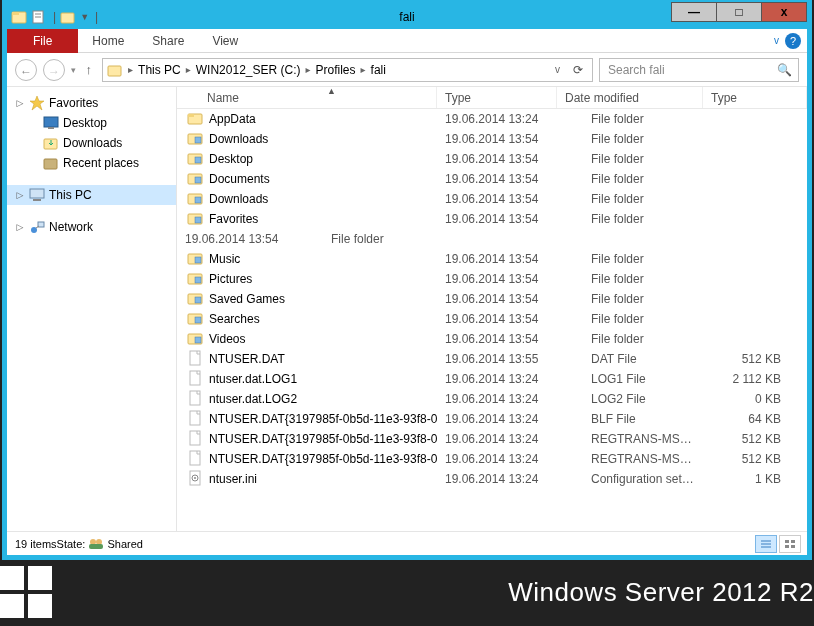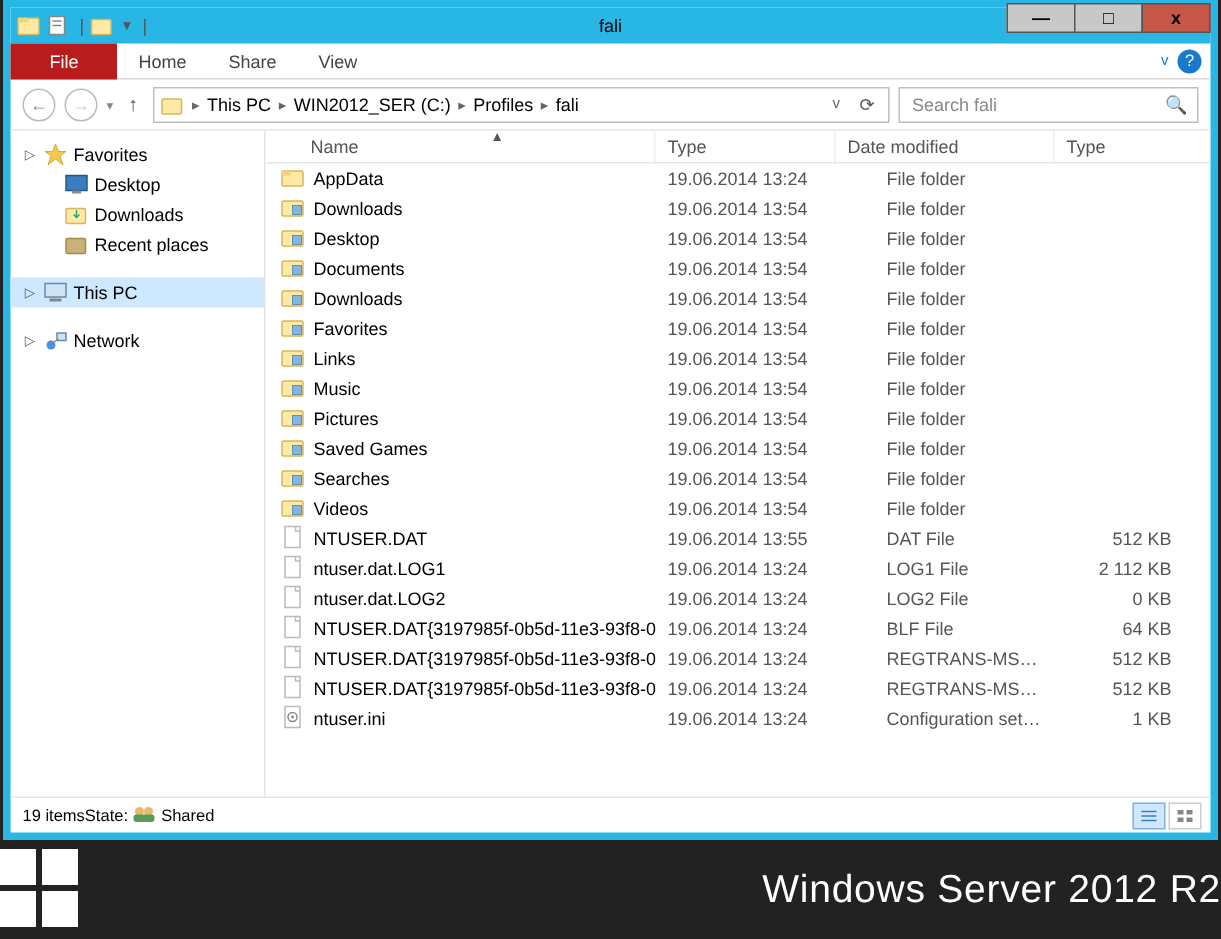--- a/index.html
+++ b/index.html
@@ -302,27 +302,20 @@
                   <rect x="1" y="4" width="14" height="10" rx="1" fill="#ffe9a6" stroke="#d8b65a"></rect>
                   <rect x="8" y="7" width="6" height="6" fill="#7fb7e6" stroke="#4a7aa6" stroke-width="0.5"></rect>
                 </svg></span>
               <span>Favorites</span>
             </div>
             <div class="cell date">19.06.2014 13:54</div>
             <div class="cell type">File folder</div>
             <div class="cell size"></div>
           </div>
           <div class="row">
-            <div class="cell name">
-              <span><svg class="special-icon" viewBox="0 0 16 16">
-                  <rect x="1" y="4" width="14" height="10" rx="1" fill="#ffe9a6" stroke="#d8b65a"></rect>
-                  <rect x="8" y="7" width="6" height="6" fill="#7fb7e6" stroke="#4a7aa6" stroke-width="0.5"></rect>
-                </svg></span>
-              <span>Links</span>
-            </div>
             <div class="cell date">19.06.2014 13:54</div>
             <div class="cell type">File folder</div>
             <div class="cell size"></div>
           </div>
           <div class="row">
             <div class="cell name">
               <span><svg class="special-icon" viewBox="0 0 16 16">
                   <rect x="1" y="4" width="14" height="10" rx="1" fill="#ffe9a6" stroke="#d8b65a"></rect>
                   <rect x="8" y="7" width="6" height="6" fill="#7fb7e6" stroke="#4a7aa6" stroke-width="0.5"></rect>
                 </svg></span>

